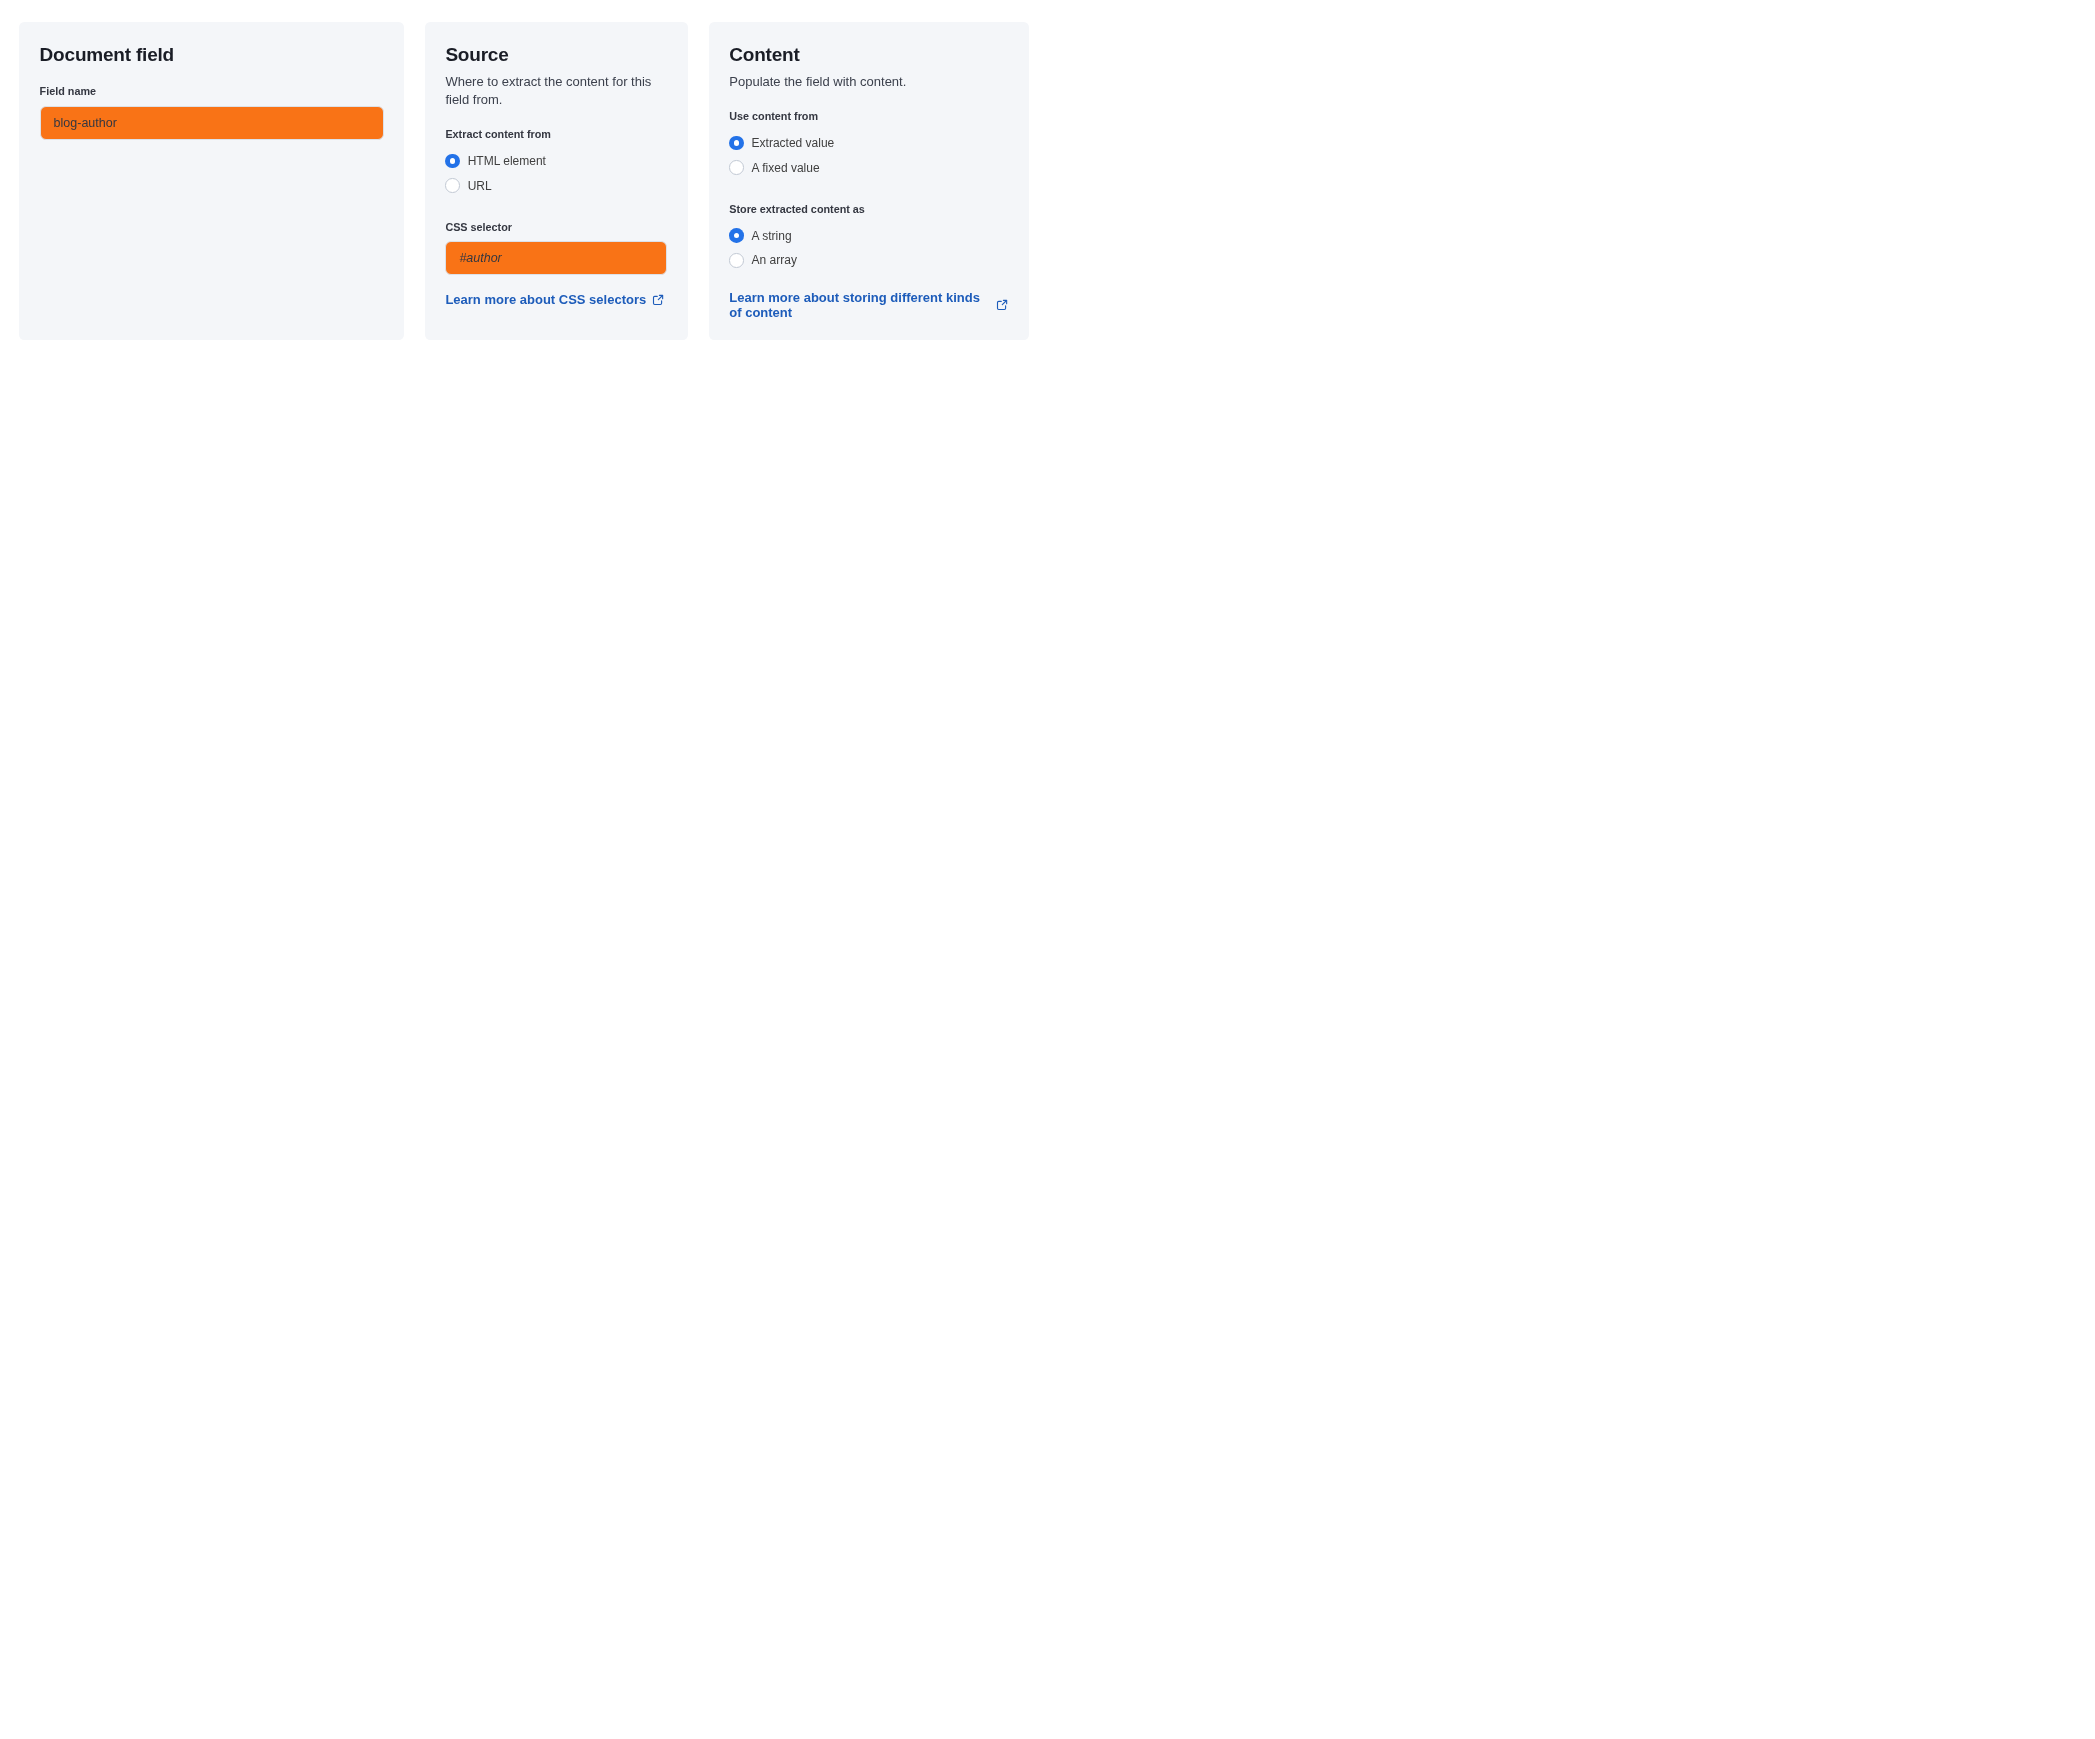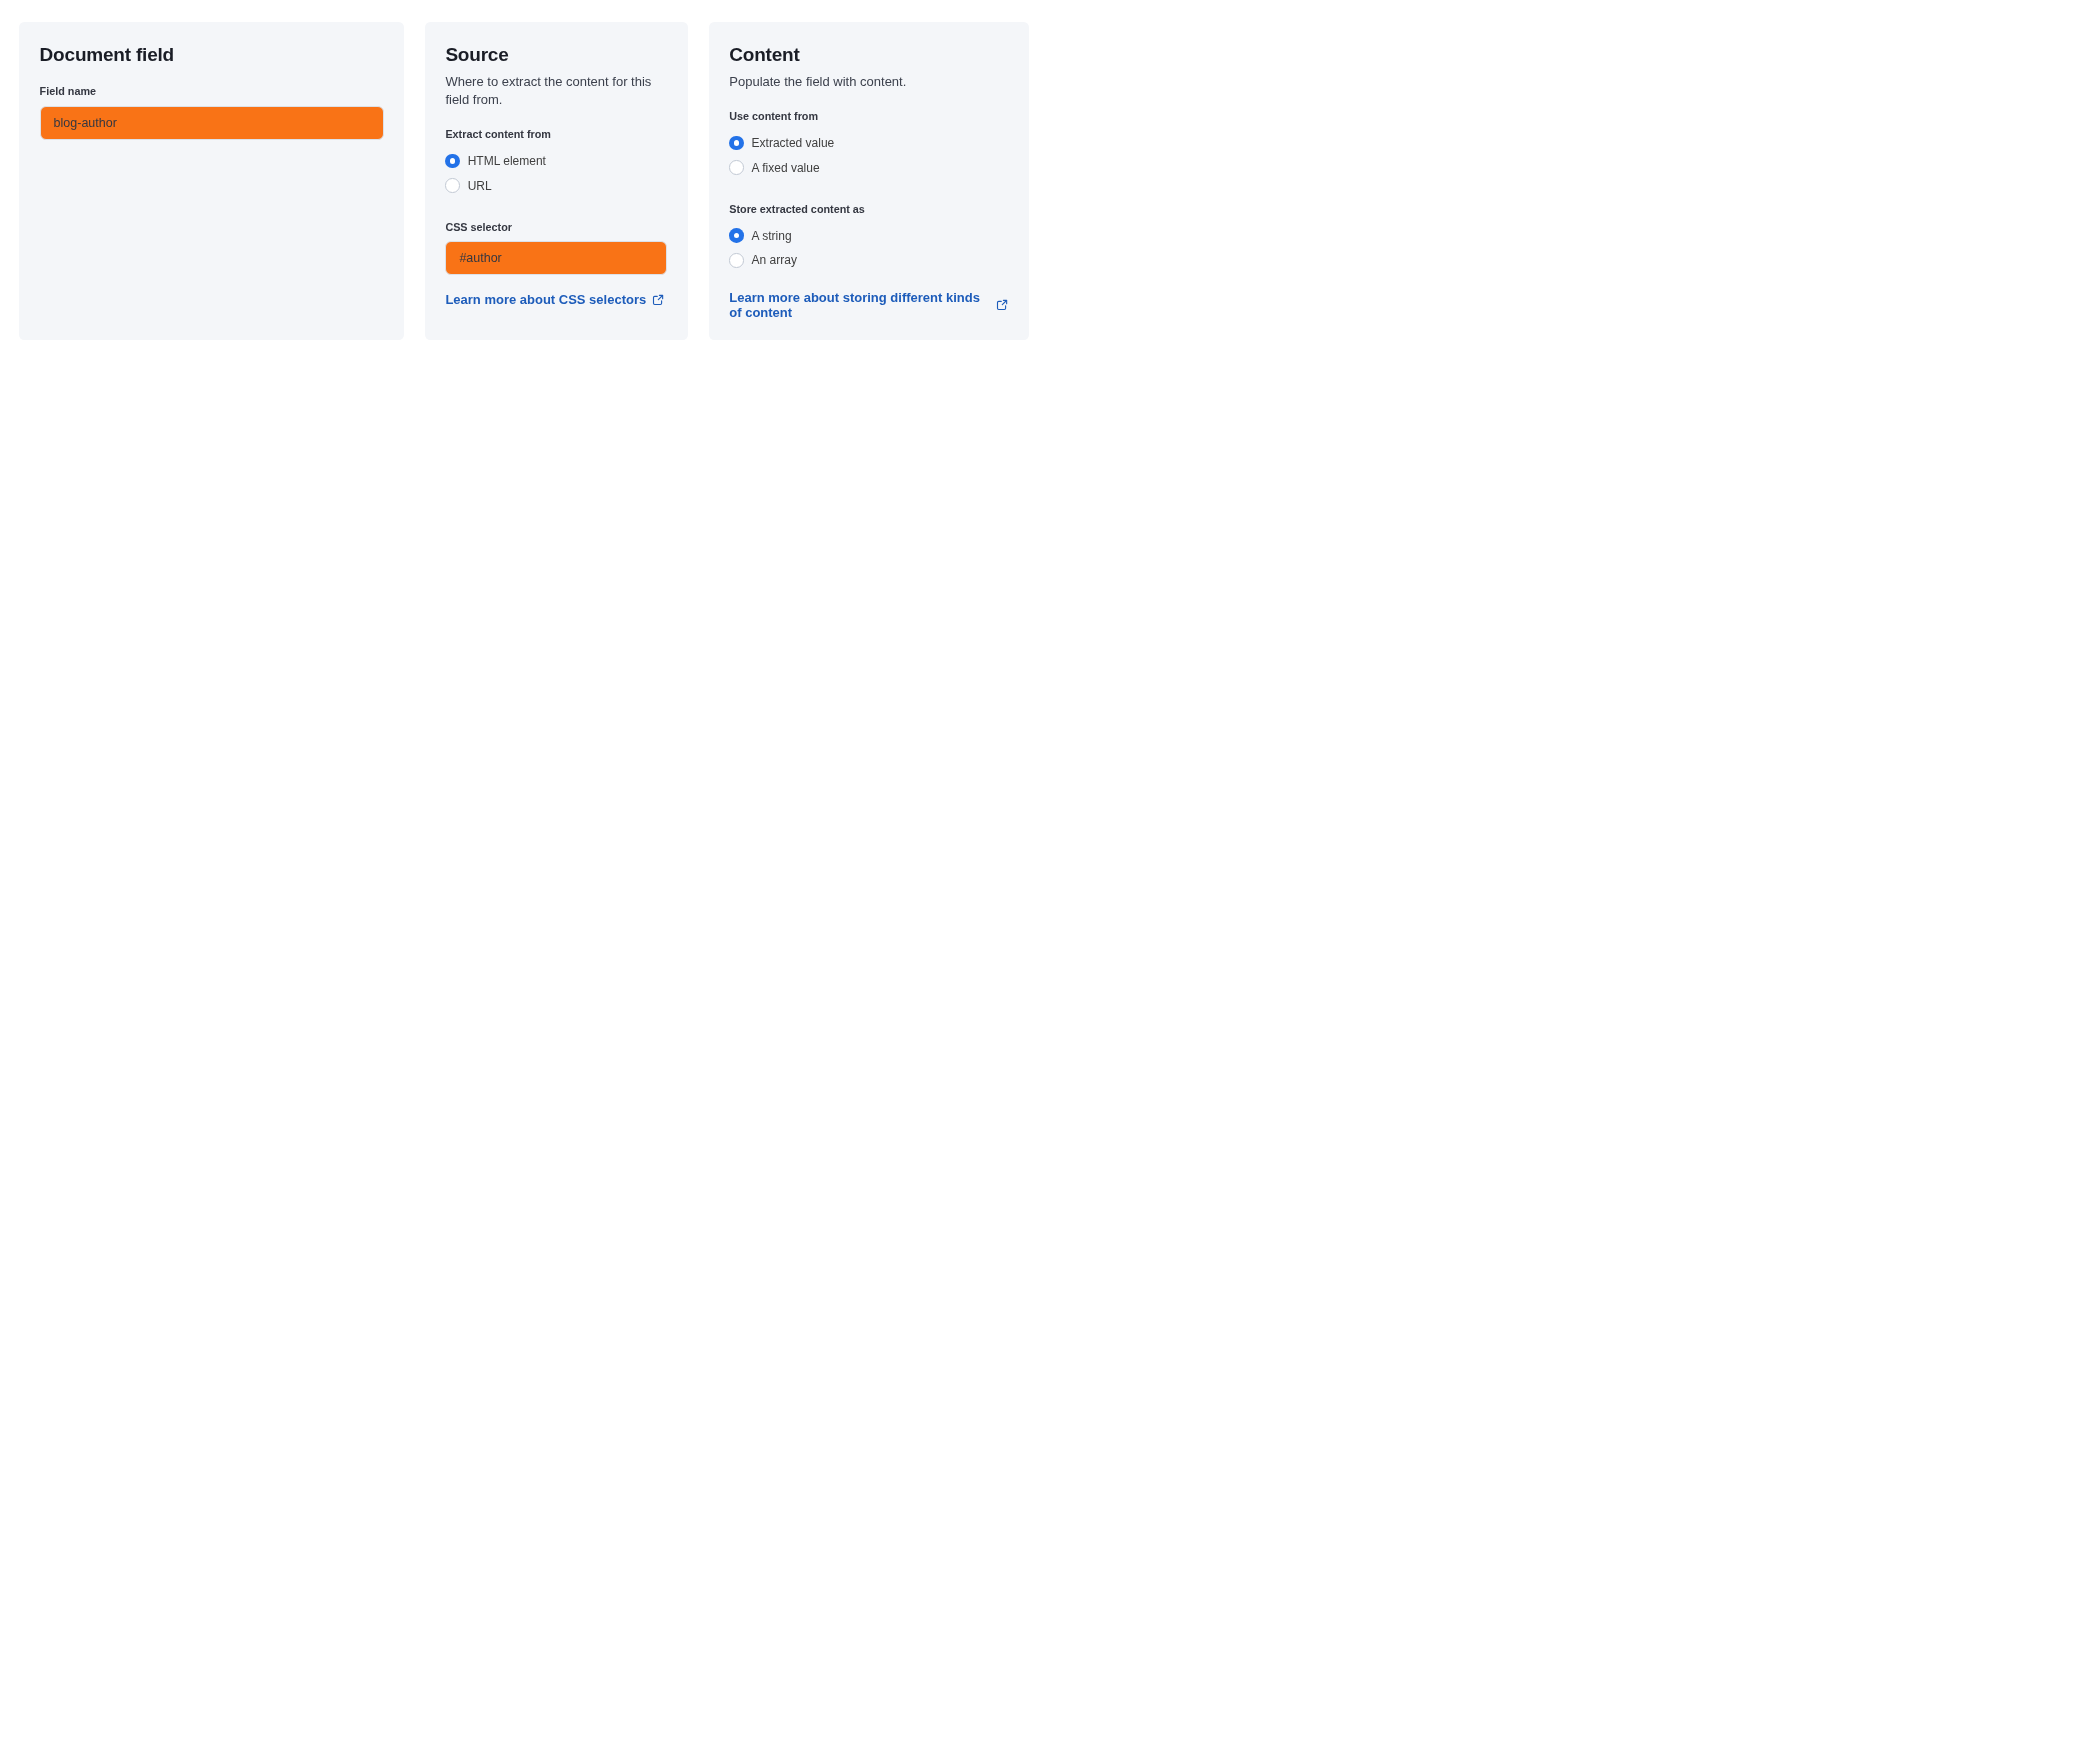--- a/index.html
+++ b/index.html
@@ -78,21 +78,21 @@
     background: #f97316;
     border: 0.9px solid #dce1e8;
     border-radius: 6px;
     padding: 0 13px;
     font-family: "Liberation Sans", sans-serif;
     font-size: 12.5px;
     color: #343741;
     outline: none;
   }
   .text-input.w400 { width: 344px; }
-  .text-input.full { width: 100%; }
+  .text-input.full { width: 100%; font-style: italic; }
   .radio-row {
     display: flex;
     align-items: center;
     gap: 7.7px;
     padding: 3.4px 0;
     cursor: pointer;
   }
   .radio-circle {
     flex: 0 0 auto;
     width: 14.6px;

